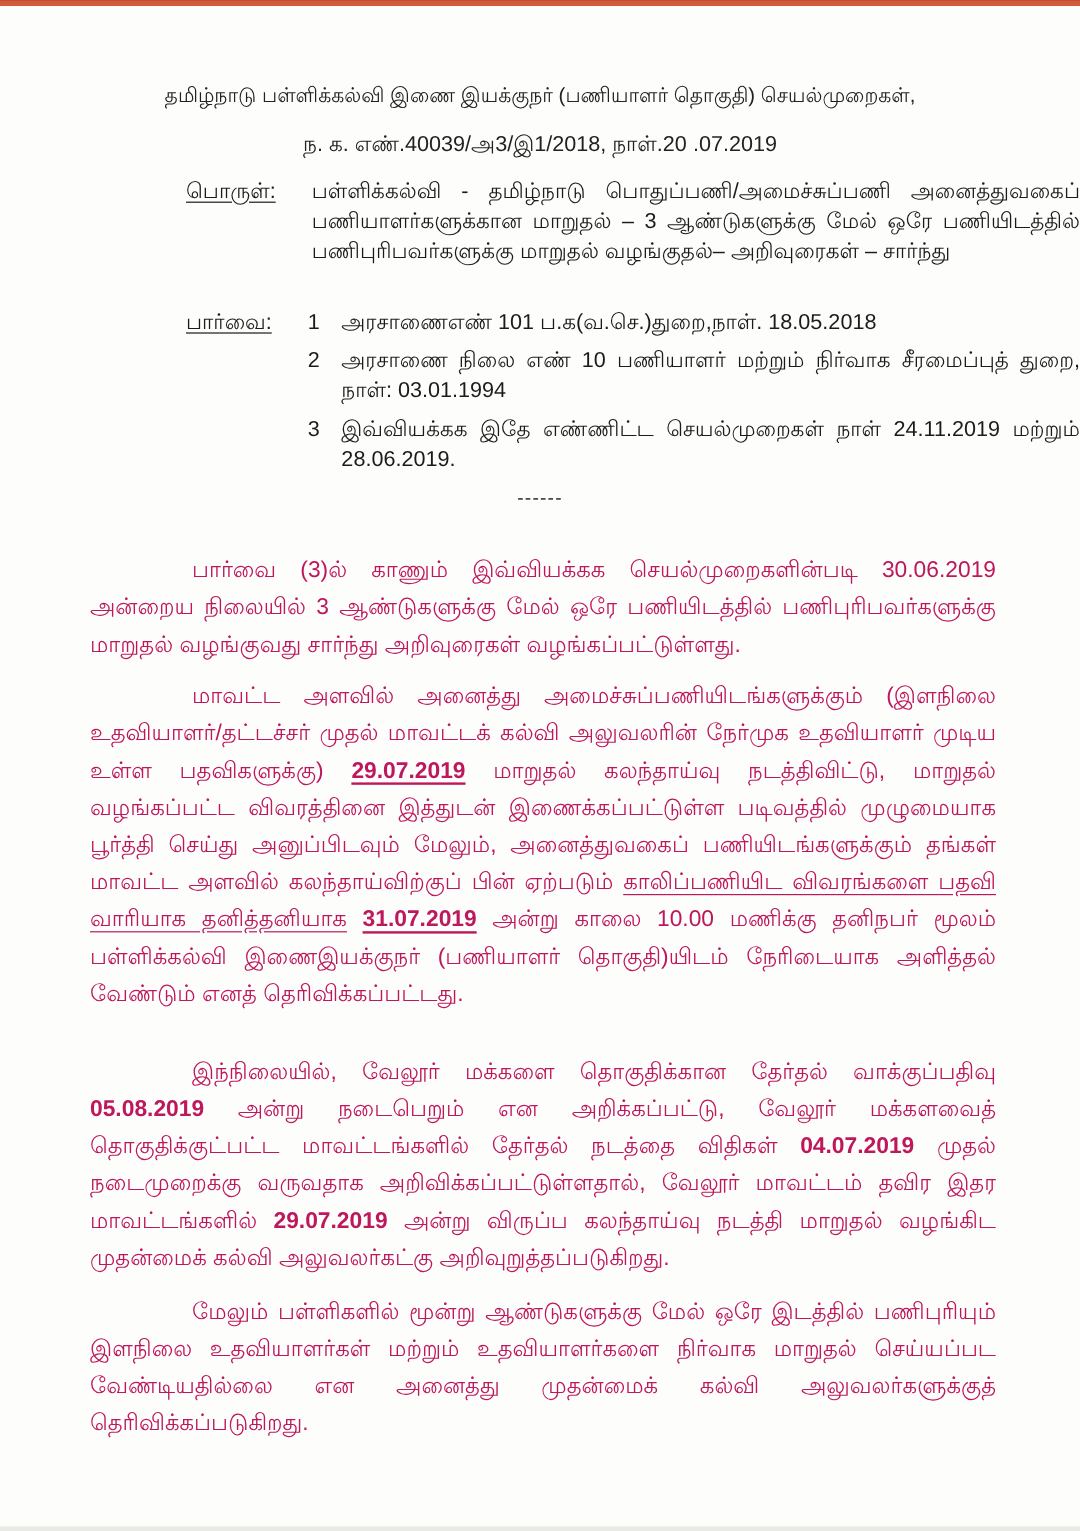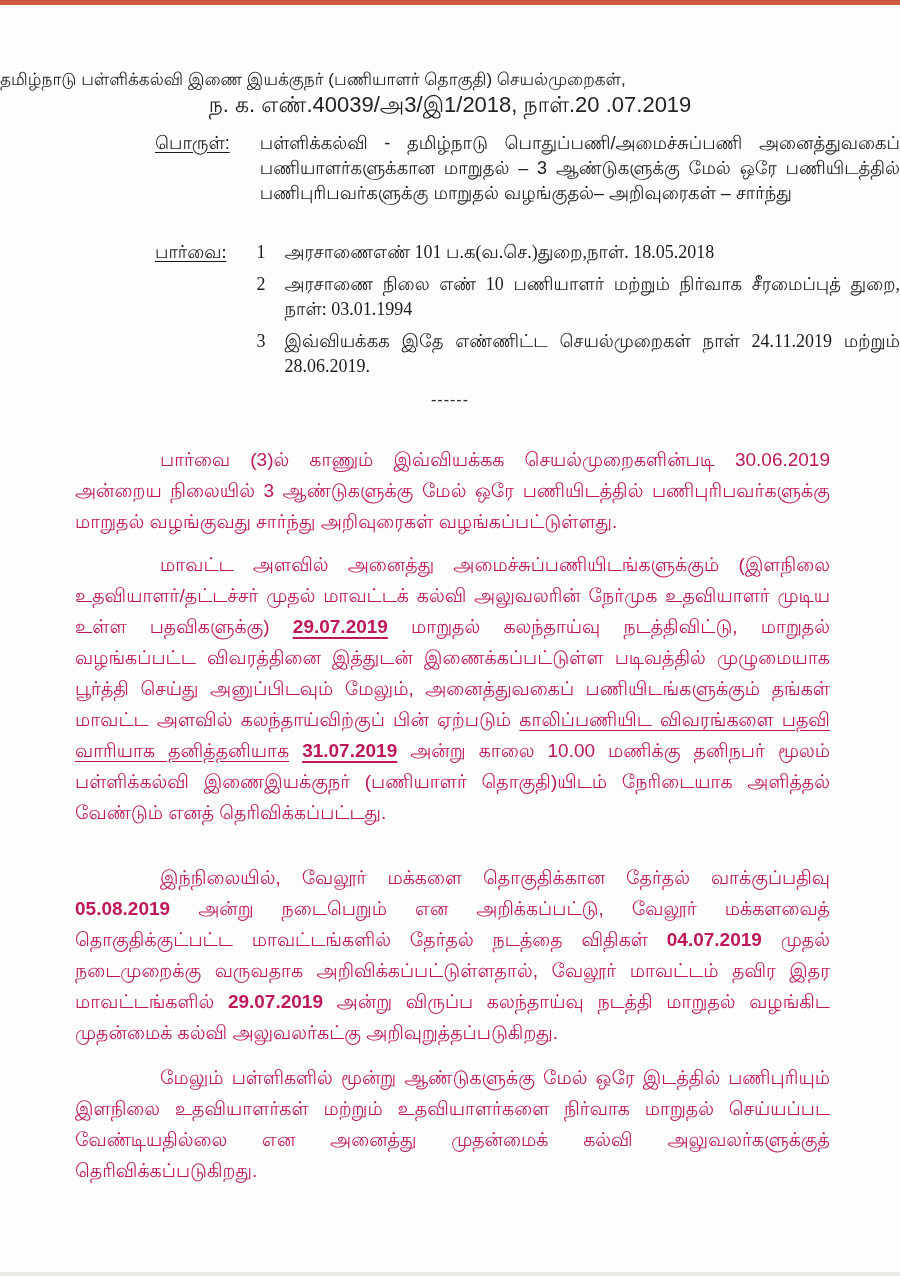--- a/index.html
+++ b/index.html
@@ -27,39 +27,40 @@
   .bottom-edge {
     position: absolute;
     left: 0;
     bottom: 0;
     width: 100%;
     height: 4px;
     background: #e9e9e6;
   }
   .doc-header {
     margin-top: 62px;
+    text-align: center;
     font-size: 17px;
     line-height: 25px;
     font-weight: 500;
     color: #222;
   }
   .ref-number-line {
-    margin-top: 0;
+    margin-top: 16px;
     text-align: center;
-    font-size: 22px;
+    font-size: 18px;
     line-height: 25px;
     font-weight: 500;
     color: #222;
   }
   .kv-row {
     display: flex;
     margin-left: 155px;
   }
   .kv-row.subject-row { margin-top: 14px; }
-  .kv-row.refs-row    { margin-top: 34px; font-family: Liberation Serif, serif; }
+  .kv-row.refs-row    { margin-top: 34px; }
   .kv-label {
     flex: 0 0 70px;
     font-size: 18px;
     line-height: 25px;
     white-space: nowrap;
   }
   .kv-label .u {
     text-decoration: underline;
     text-underline-offset: 3px;
   }

